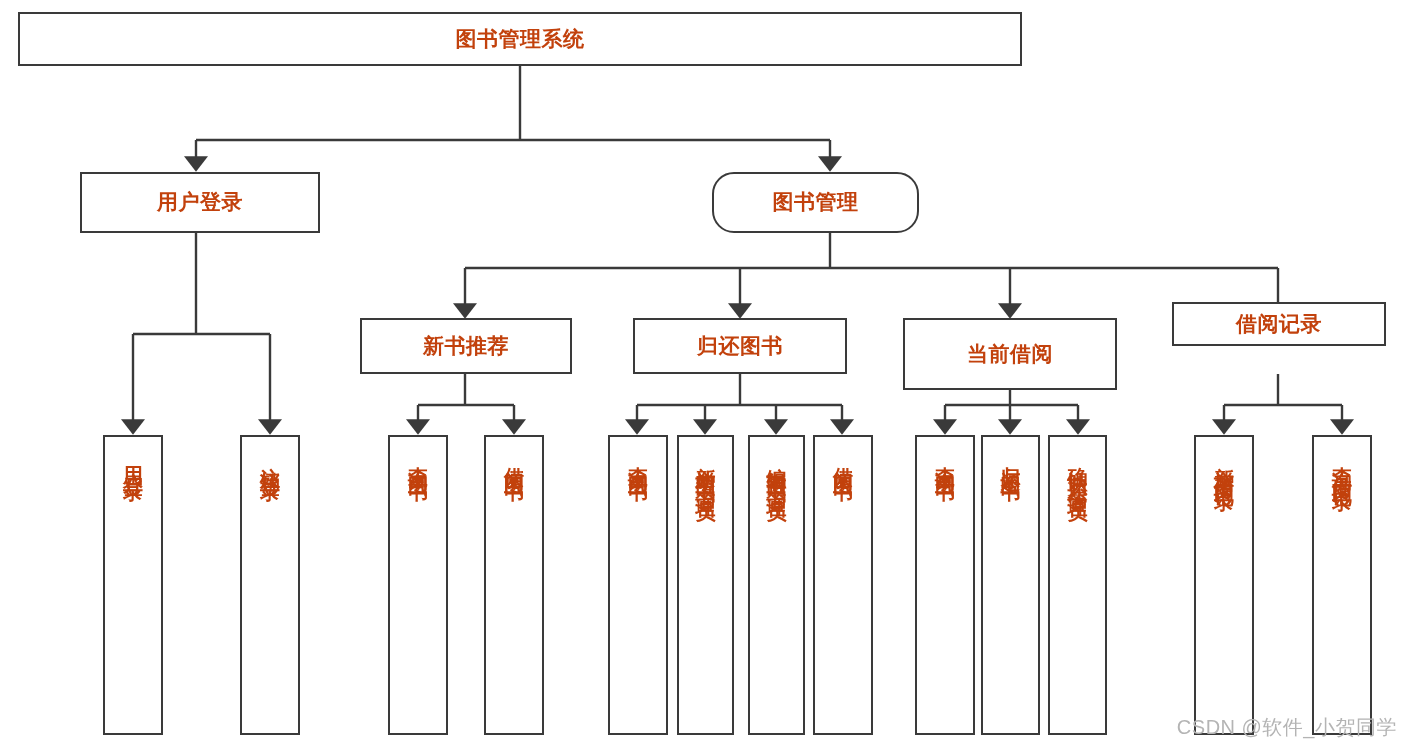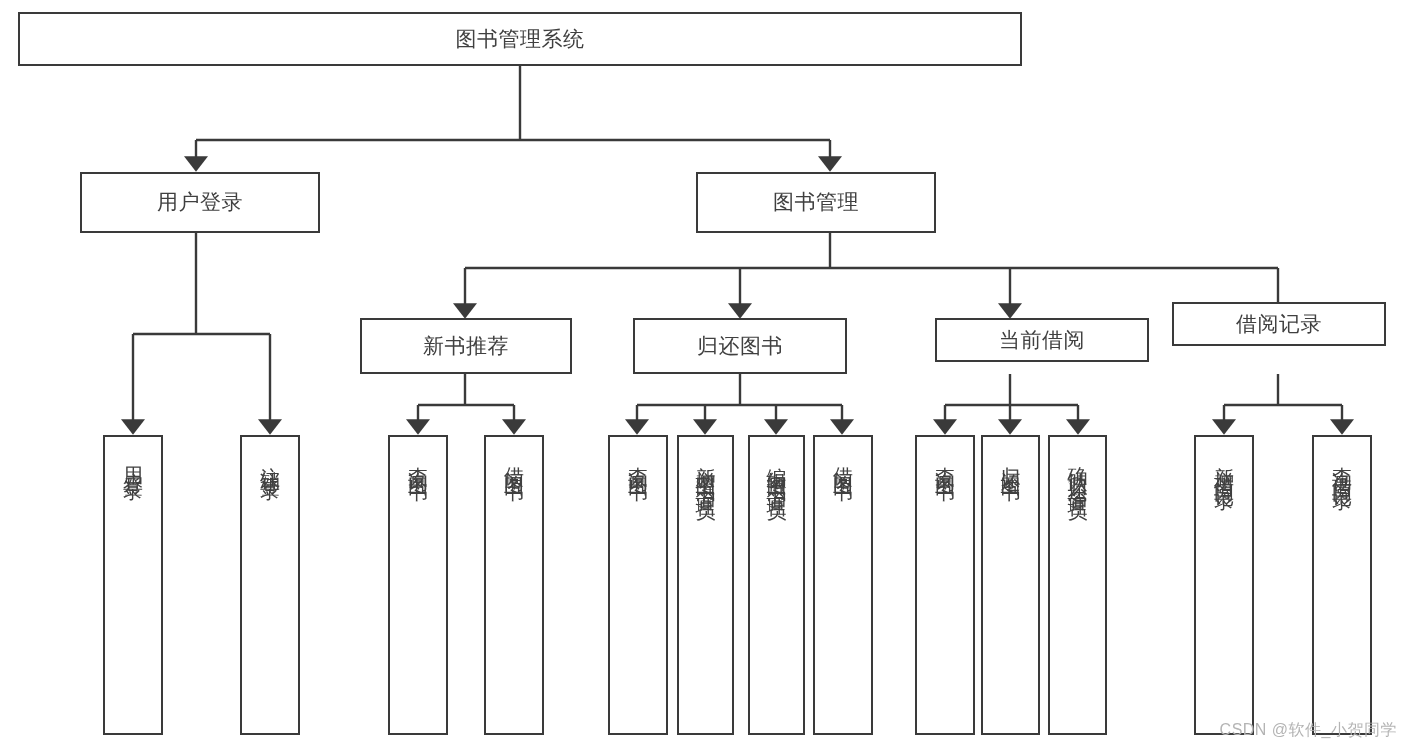--- a/index.html
+++ b/index.html
@@ -27,25 +27,26 @@
     box-sizing: border-box;
     background: #ffffff;
     border: 2px solid #3a3a3a;
     display: flex;
     align-items: center;
     justify-content: center;
     overflow: hidden;
   }
   .node-label {
     font-size: 21px;
-    color: #404040;
+    color: #c2410c;
     line-height: 1.25;
     letter-spacing: 0.5px;
     text-align: center;
     white-space: nowrap;
+    font-weight: bold;
   }
   .node-box.vertical {
     align-items: flex-start;
     justify-content: center;
     padding-top: 14px;
   }
   .node-box.vertical .node-label {
     writing-mode: vertical-rl;
     text-orientation: upright;
     font-size: 20px;
@@ -65,21 +66,21 @@
   svg.connectors line,
   svg.connectors polyline {
     stroke: #3a3a3a;
     stroke-width: 2.4;
     fill: none;
   }
   .watermark {
     position: absolute;
     right: 8px;
     bottom: 6px;
-    font-size: 16px;
+    font-size: 20px;
     color: #b4b4b4;
     letter-spacing: 0.5px;
     white-space: nowrap;
     user-select: none;
   }
 </style>
 </head>
 <body>
 
 <div id="diagram-root">
@@ -132,31 +133,31 @@
     <line x1="1342" y1="405" x2="1342" y2="427" marker-end="url(#arrow)"></line>
   </svg>
 
   <div class="node-box" style="left:18px; top:12px; width:1004px; height:54px;">
     <span class="node-label">图书管理系统</span>
   </div>
 
   <div class="node-box" style="left:80px; top:172px; width:240px; height:61px;">
     <span class="node-label">用户登录</span>
   </div>
-  <div class="node-box" style="left:696px; top:172px; width:240px; height:61px;">
+  <div class="node-box" style="left:712px; top:172px; width:207px; height:61px;border-radius:22px;">
     <span class="node-label">图书管理</span>
   </div>
 
   <div class="node-box" style="left:360px; top:318px; width:212px; height:56px;justify-content:center;">
     <span class="node-label">新书推荐</span>
   </div>
   <div class="node-box" style="left:633px; top:318px; width:214px; height:56px;">
     <span class="node-label">归还图书</span>
   </div>
-  <div class="node-box" style="left:903px; top:318px; width:214px; height:44px;margin-left:32px;">
+  <div class="node-box" style="left:903px; top:318px; width:214px; height:72px;">
     <span class="node-label">当前借阅</span>
   </div>
   <div class="node-box" style="left:1172px; top:302px; width:214px; height:44px;">
     <span class="node-label">借阅记录</span>
   </div>
 
   <div class="node-box vertical" style="left:103px; top:435px; width:60px; height:300px;">
     <span class="node-label">用户登录</span>
   </div>
   <div class="node-box vertical" style="left:240px; top:435px; width:60px; height:300px;">

